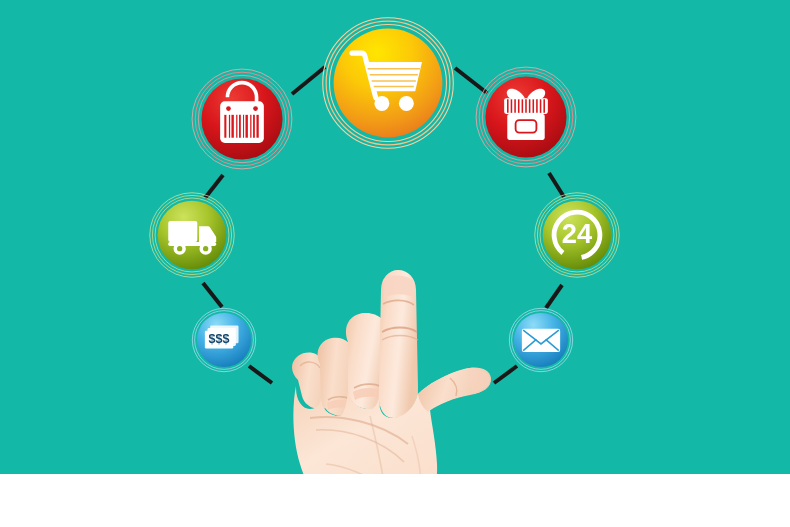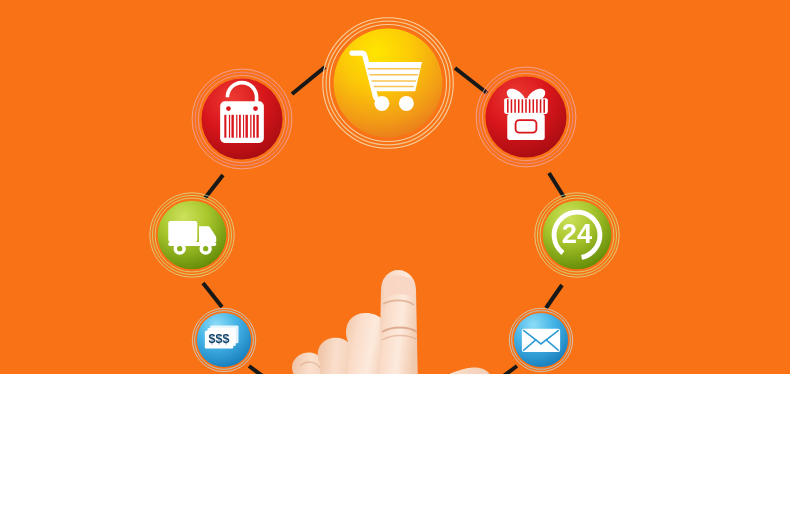--- a/index.html
+++ b/index.html
@@ -36,21 +36,21 @@
     height: 100%;
   }
   #hand {
     position: absolute;
     pointer-events: none;
   }
 </style>
 </head>
 <body>
 
-<div id="stage" style="width: 790px; height: 374px; background: #f97316;">
+<div id="stage" style="width: 790px; height: 474px; background: #14b8a6;">
 
   <svg id="connectors" viewBox="0 0 790 527" xmlns="http://www.w3.org/2000/svg">
       <line x1="292" y1="94" x2="325" y2="67" stroke="#181818" stroke-width="4" stroke-linecap="butt"></line>
       <line x1="455" y1="68" x2="487" y2="93" stroke="#181818" stroke-width="4" stroke-linecap="butt"></line>
       <line x1="223" y1="175" x2="205" y2="198" stroke="#181818" stroke-width="4" stroke-linecap="butt"></line>
       <line x1="549" y1="173" x2="564" y2="197" stroke="#181818" stroke-width="4" stroke-linecap="butt"></line>
       <line x1="203" y1="283" x2="222" y2="307" stroke="#181818" stroke-width="4" stroke-linecap="butt"></line>
       <line x1="562" y1="285" x2="546" y2="308" stroke="#181818" stroke-width="4" stroke-linecap="butt"></line>
       <line x1="249" y1="366" x2="272" y2="383" stroke="#181818" stroke-width="4" stroke-linecap="butt"></line>
       <line x1="517" y1="366" x2="494" y2="383" stroke="#181818" stroke-width="4" stroke-linecap="butt"></line>

